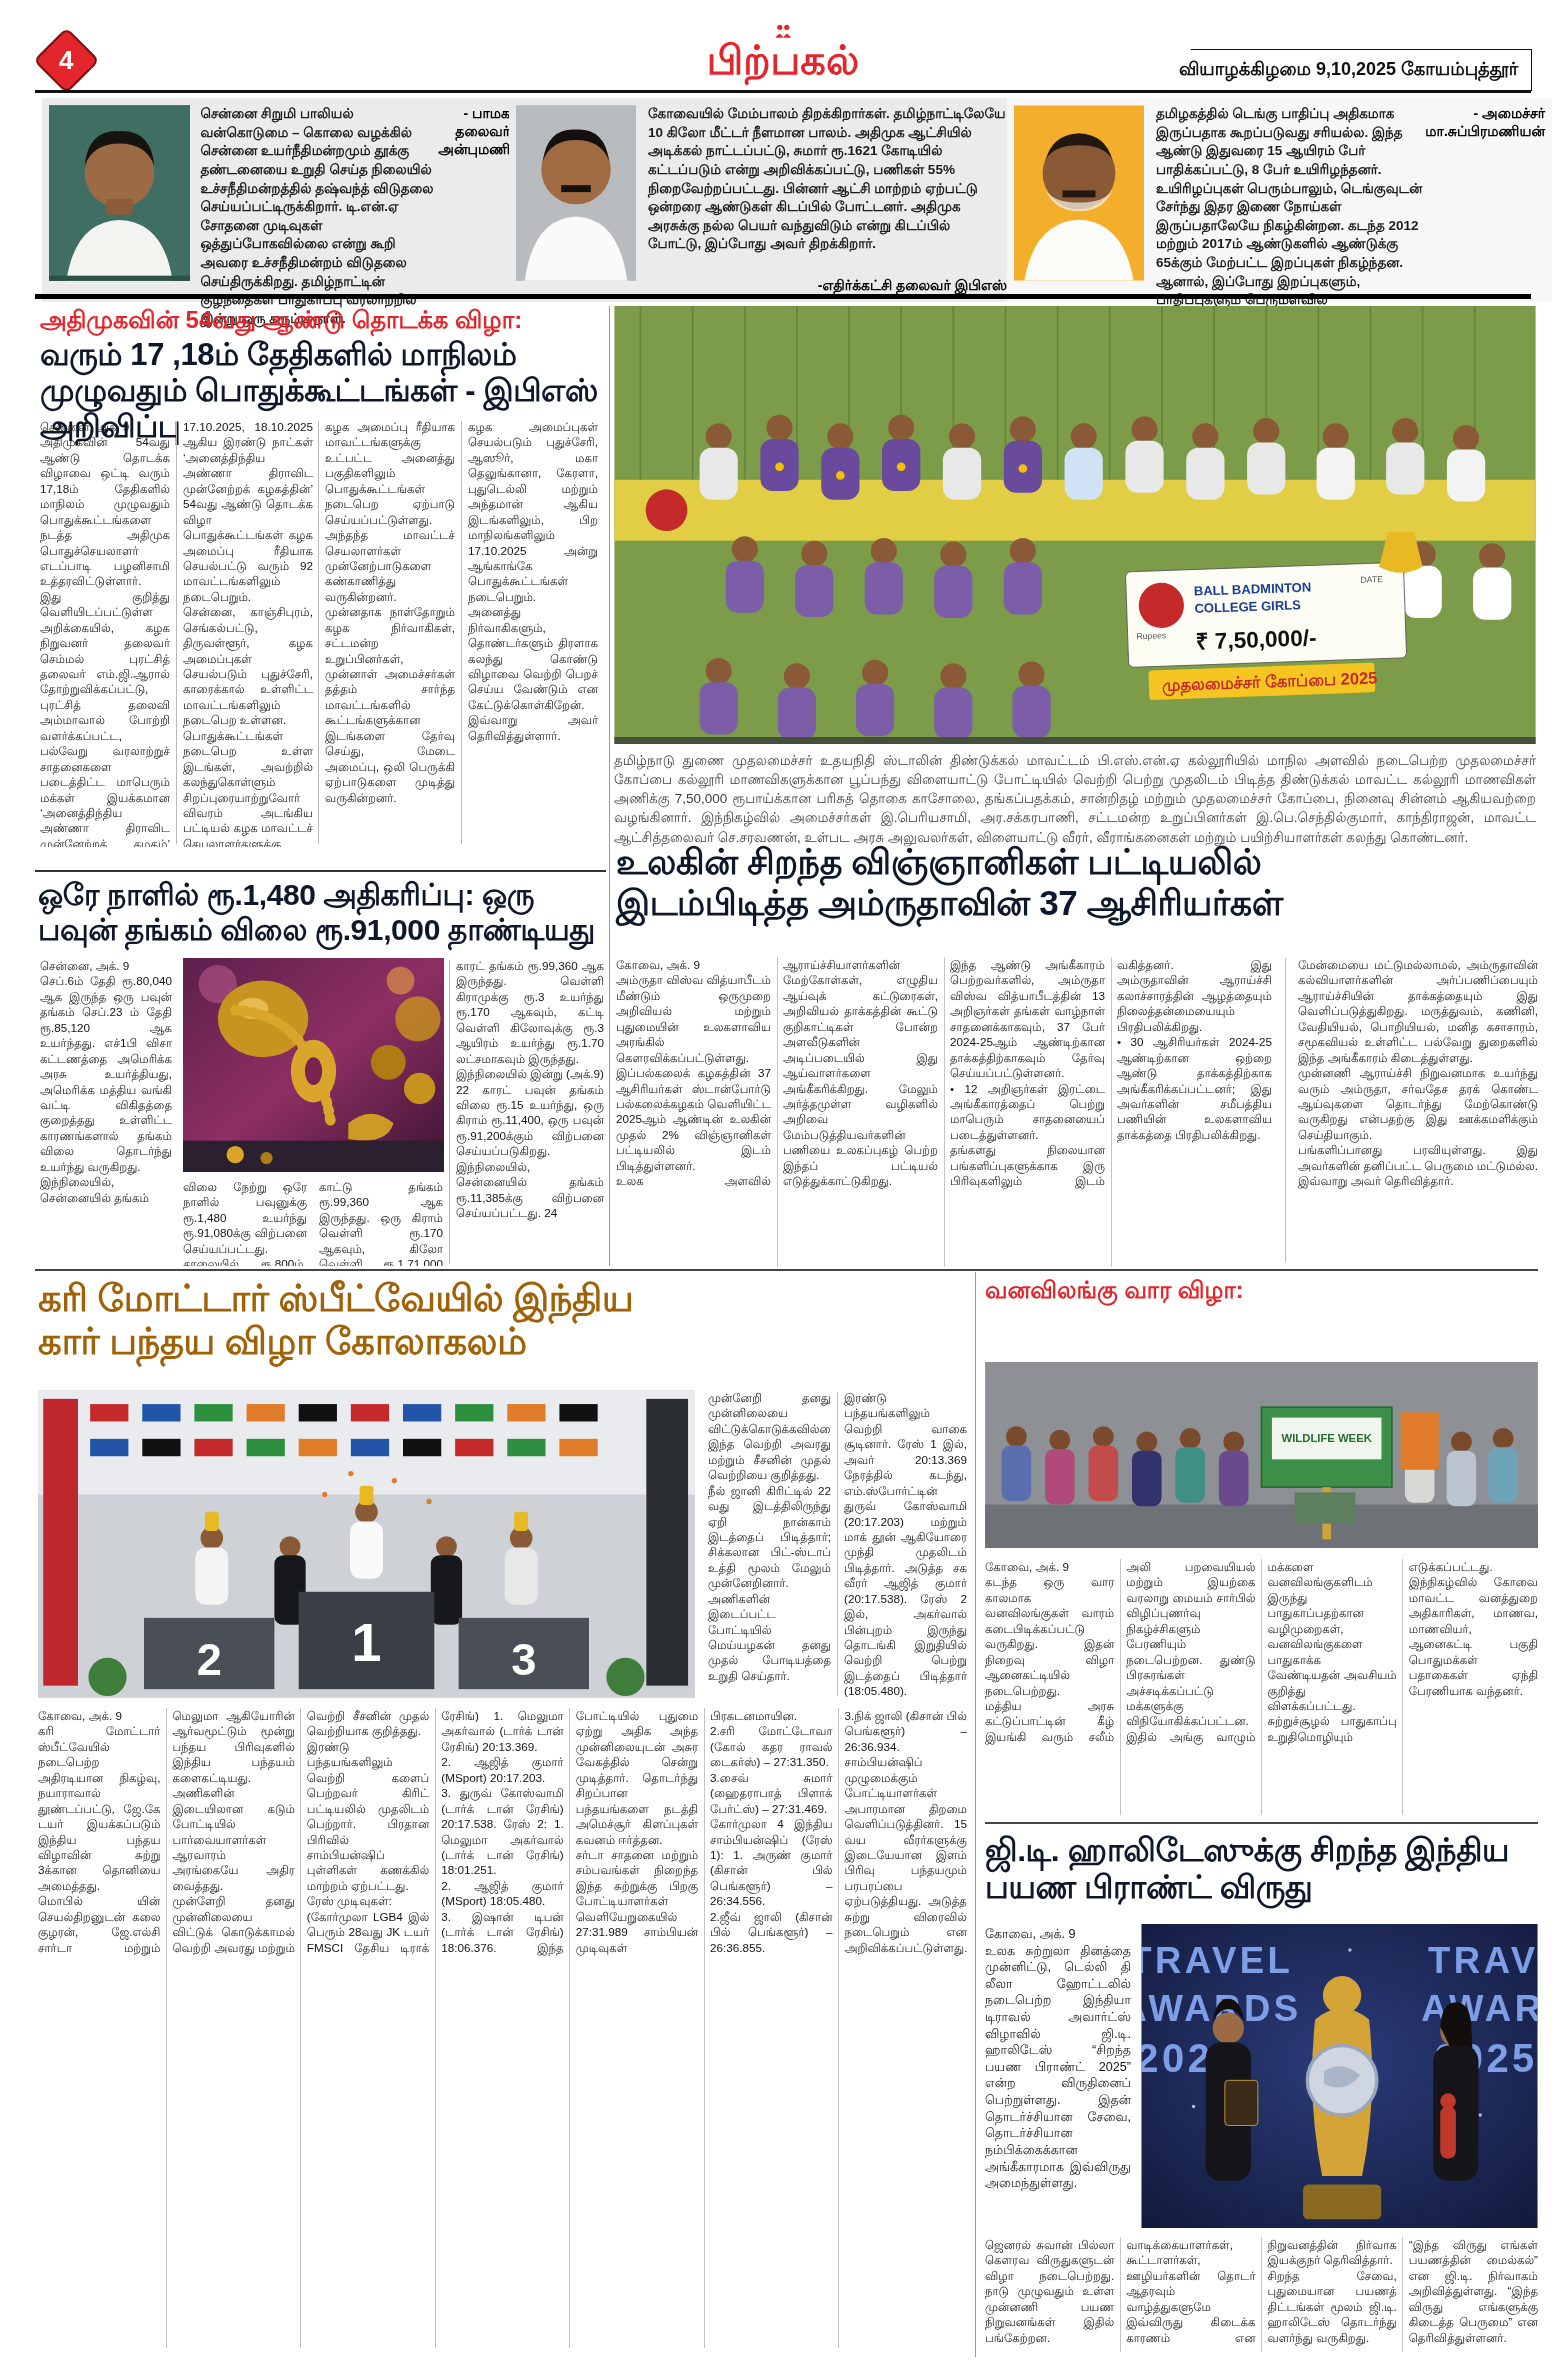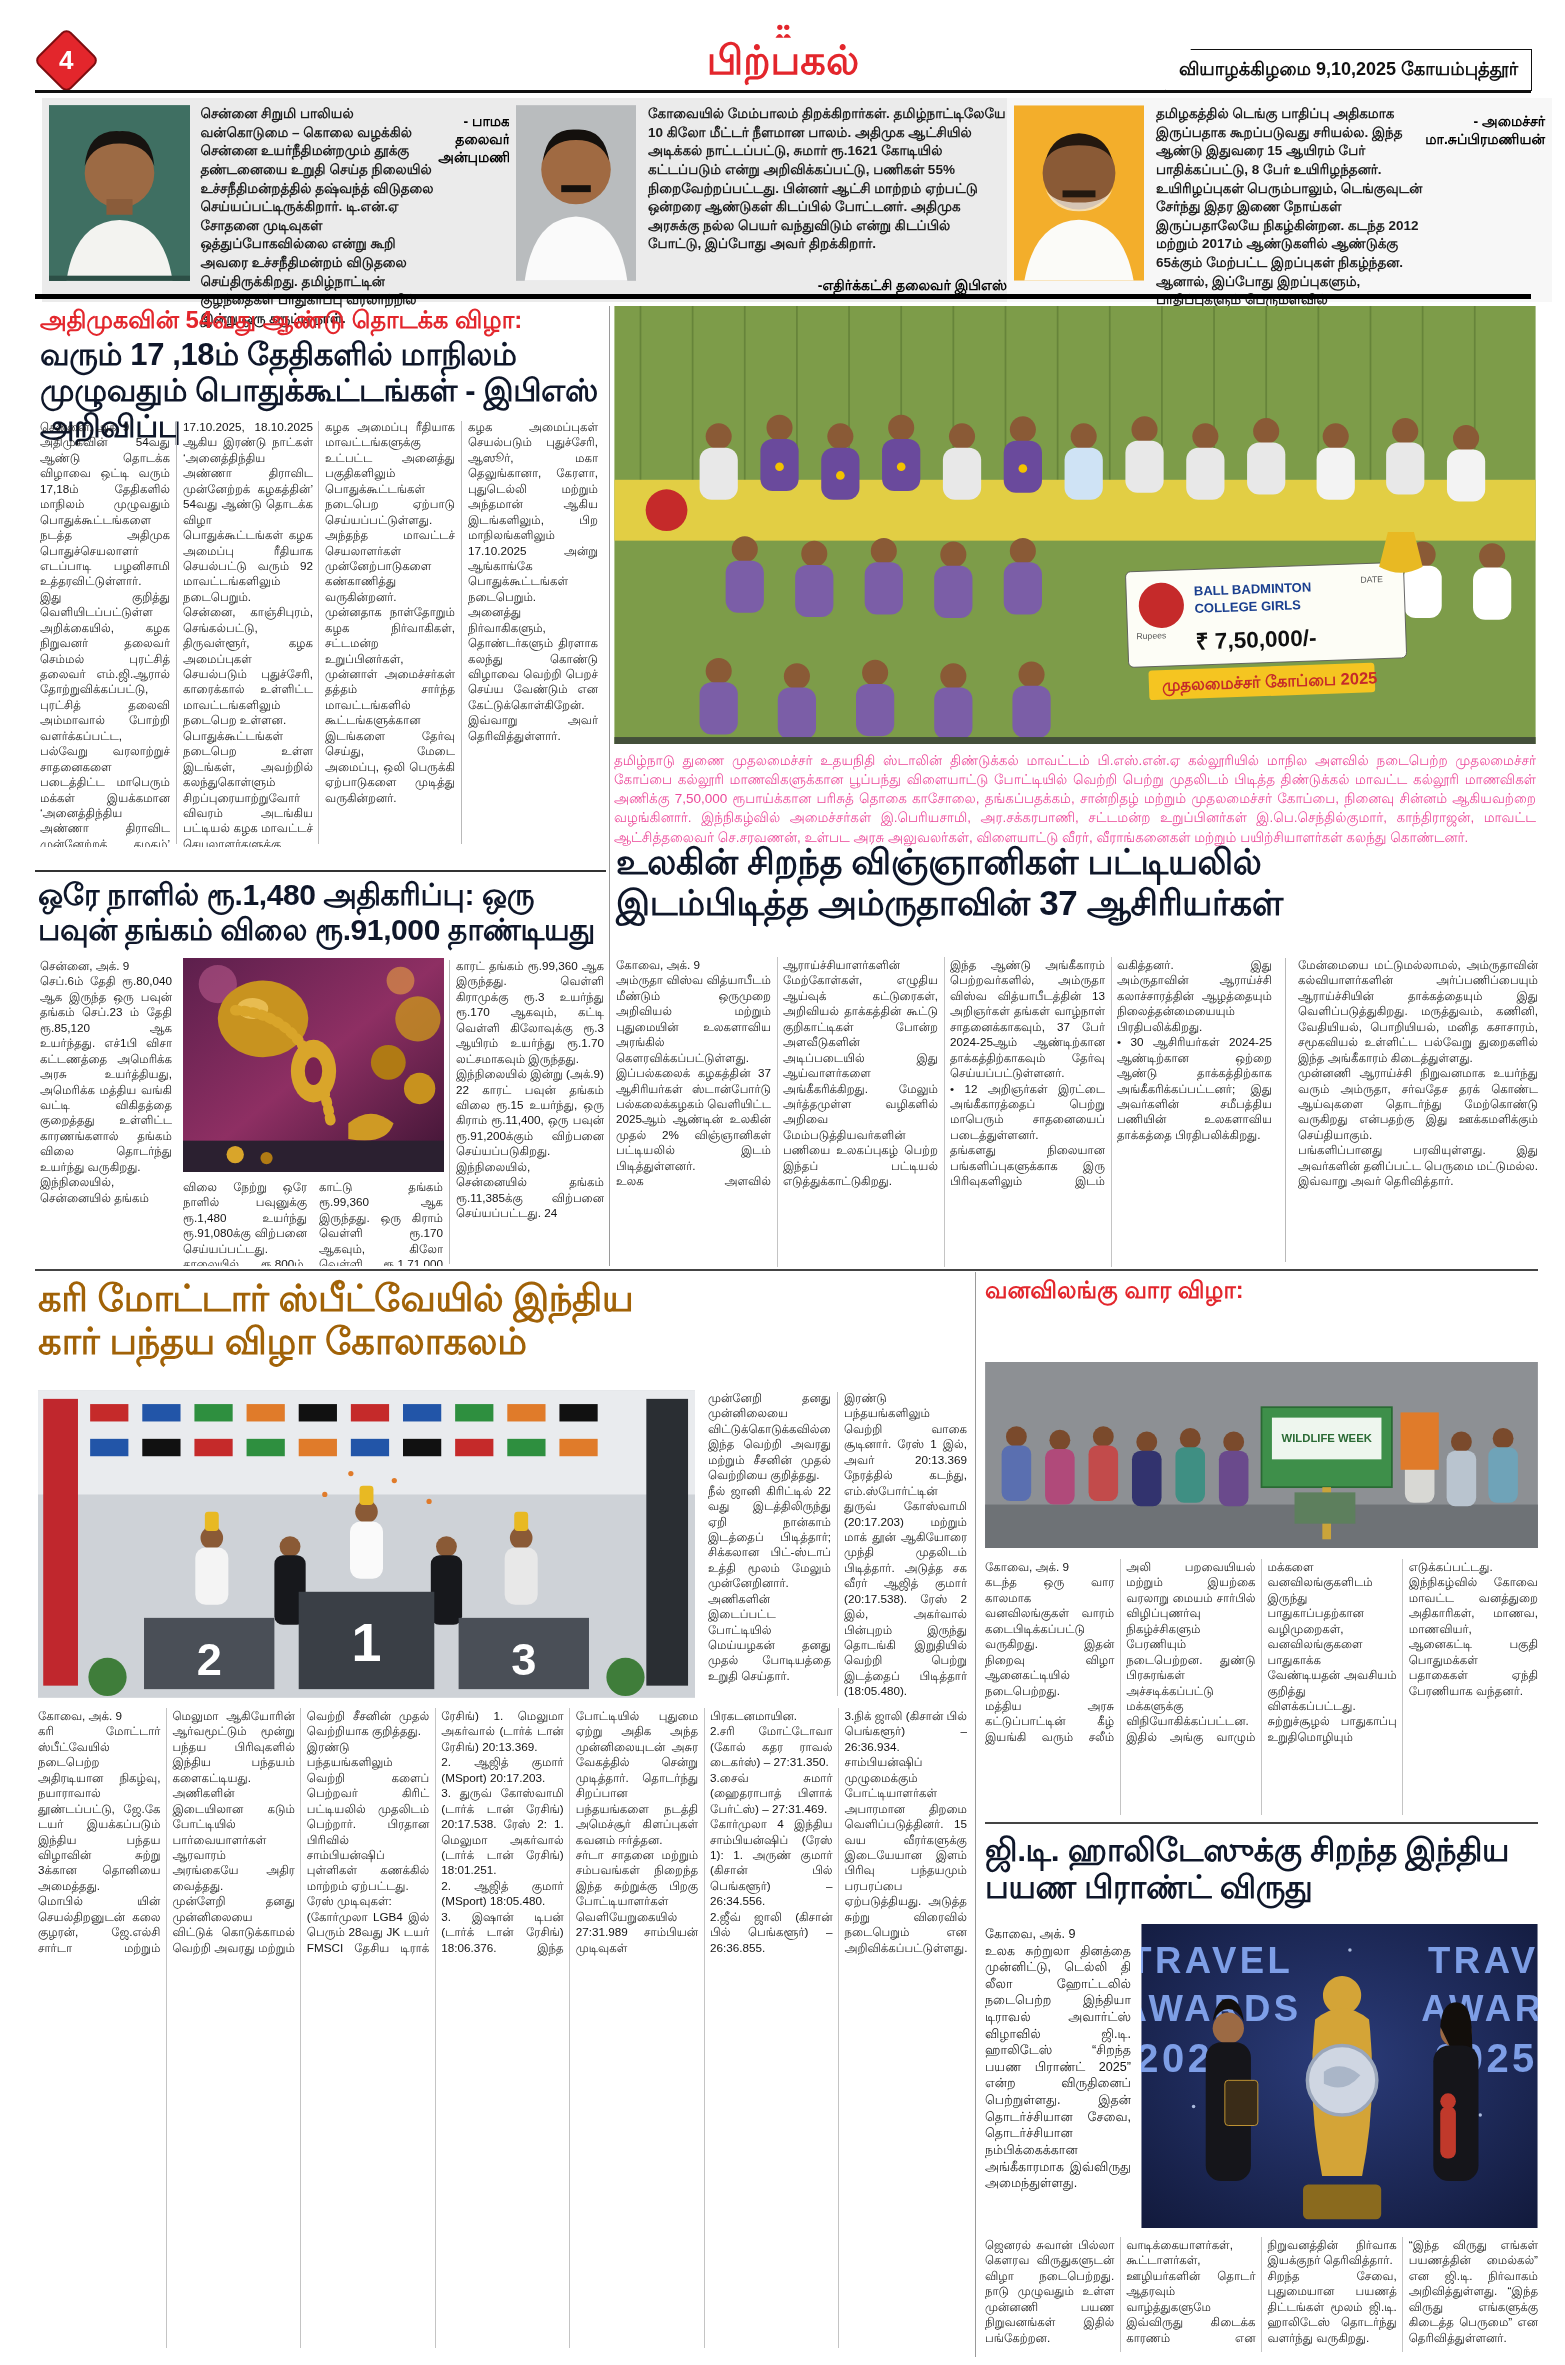--- a/index.html
+++ b/index.html
@@ -7,22 +7,22 @@
         font-family:"Liberation Sans", sans-serif;color:#111;}
   .abs{position:absolute;}
   .rule-h{position:absolute;background:#111;}
   .rule-v{position:absolute;background:#b9b9b9;width:0.9px;}
   .coltxt{white-space:pre-line;text-align:justify;font-size:11.7px;line-height:1.32;color:#141414;}
   .multicol{column-gap:12px;column-rule:0.9px solid #c4c4c4;}
   .kicker{font-weight:700;color:#e3262c;}
   .headline{font-weight:800;color:#0f172a;line-height:1.16;letter-spacing:-0.4px;}
   .brief{background:#ebebeb;display:flex;}
   .brief-txt{font-size:13.5px;line-height:1.38;font-weight:600;color:#1c1c1c;text-align:left;}
-  .byline{font-weight:800;font-size:14px;text-align:right;margin-top:8px;color:#000;}
-  .caption{font-size:13.5px;line-height:1.42;text-align:justify;color:#ec4899;}
+  .byline{font-weight:800;font-size:14px;text-align:right;margin-top:0;color:#000;}
+  .caption{font-size:13.5px;line-height:1.42;text-align:justify;color:#404040;}
   .datebox{border:1.7px solid #111;background:#fff;display:flex;align-items:center;justify-content:center;
            font-size:18px;font-weight:600;box-shadow:4.3px 4.3px 0 #9a9a9a;
            clip-path:polygon(26px 0,100% 0,100% 100%,0 100%);}
   .masthead{color:#e3262c;font-weight:800;font-size:40px;letter-spacing:0;}
   .diamond{width:43px;height:43px;background:#e3262c;border:2.6px solid #7d0d10;transform:rotate(45deg);
            display:flex;align-items:center;justify-content:center;border-radius:7px;}
   .diamond span{transform:rotate(-45deg);color:#fff;font-weight:800;font-size:26px;}
   svg{display:block;}
 </style>
 </head>

